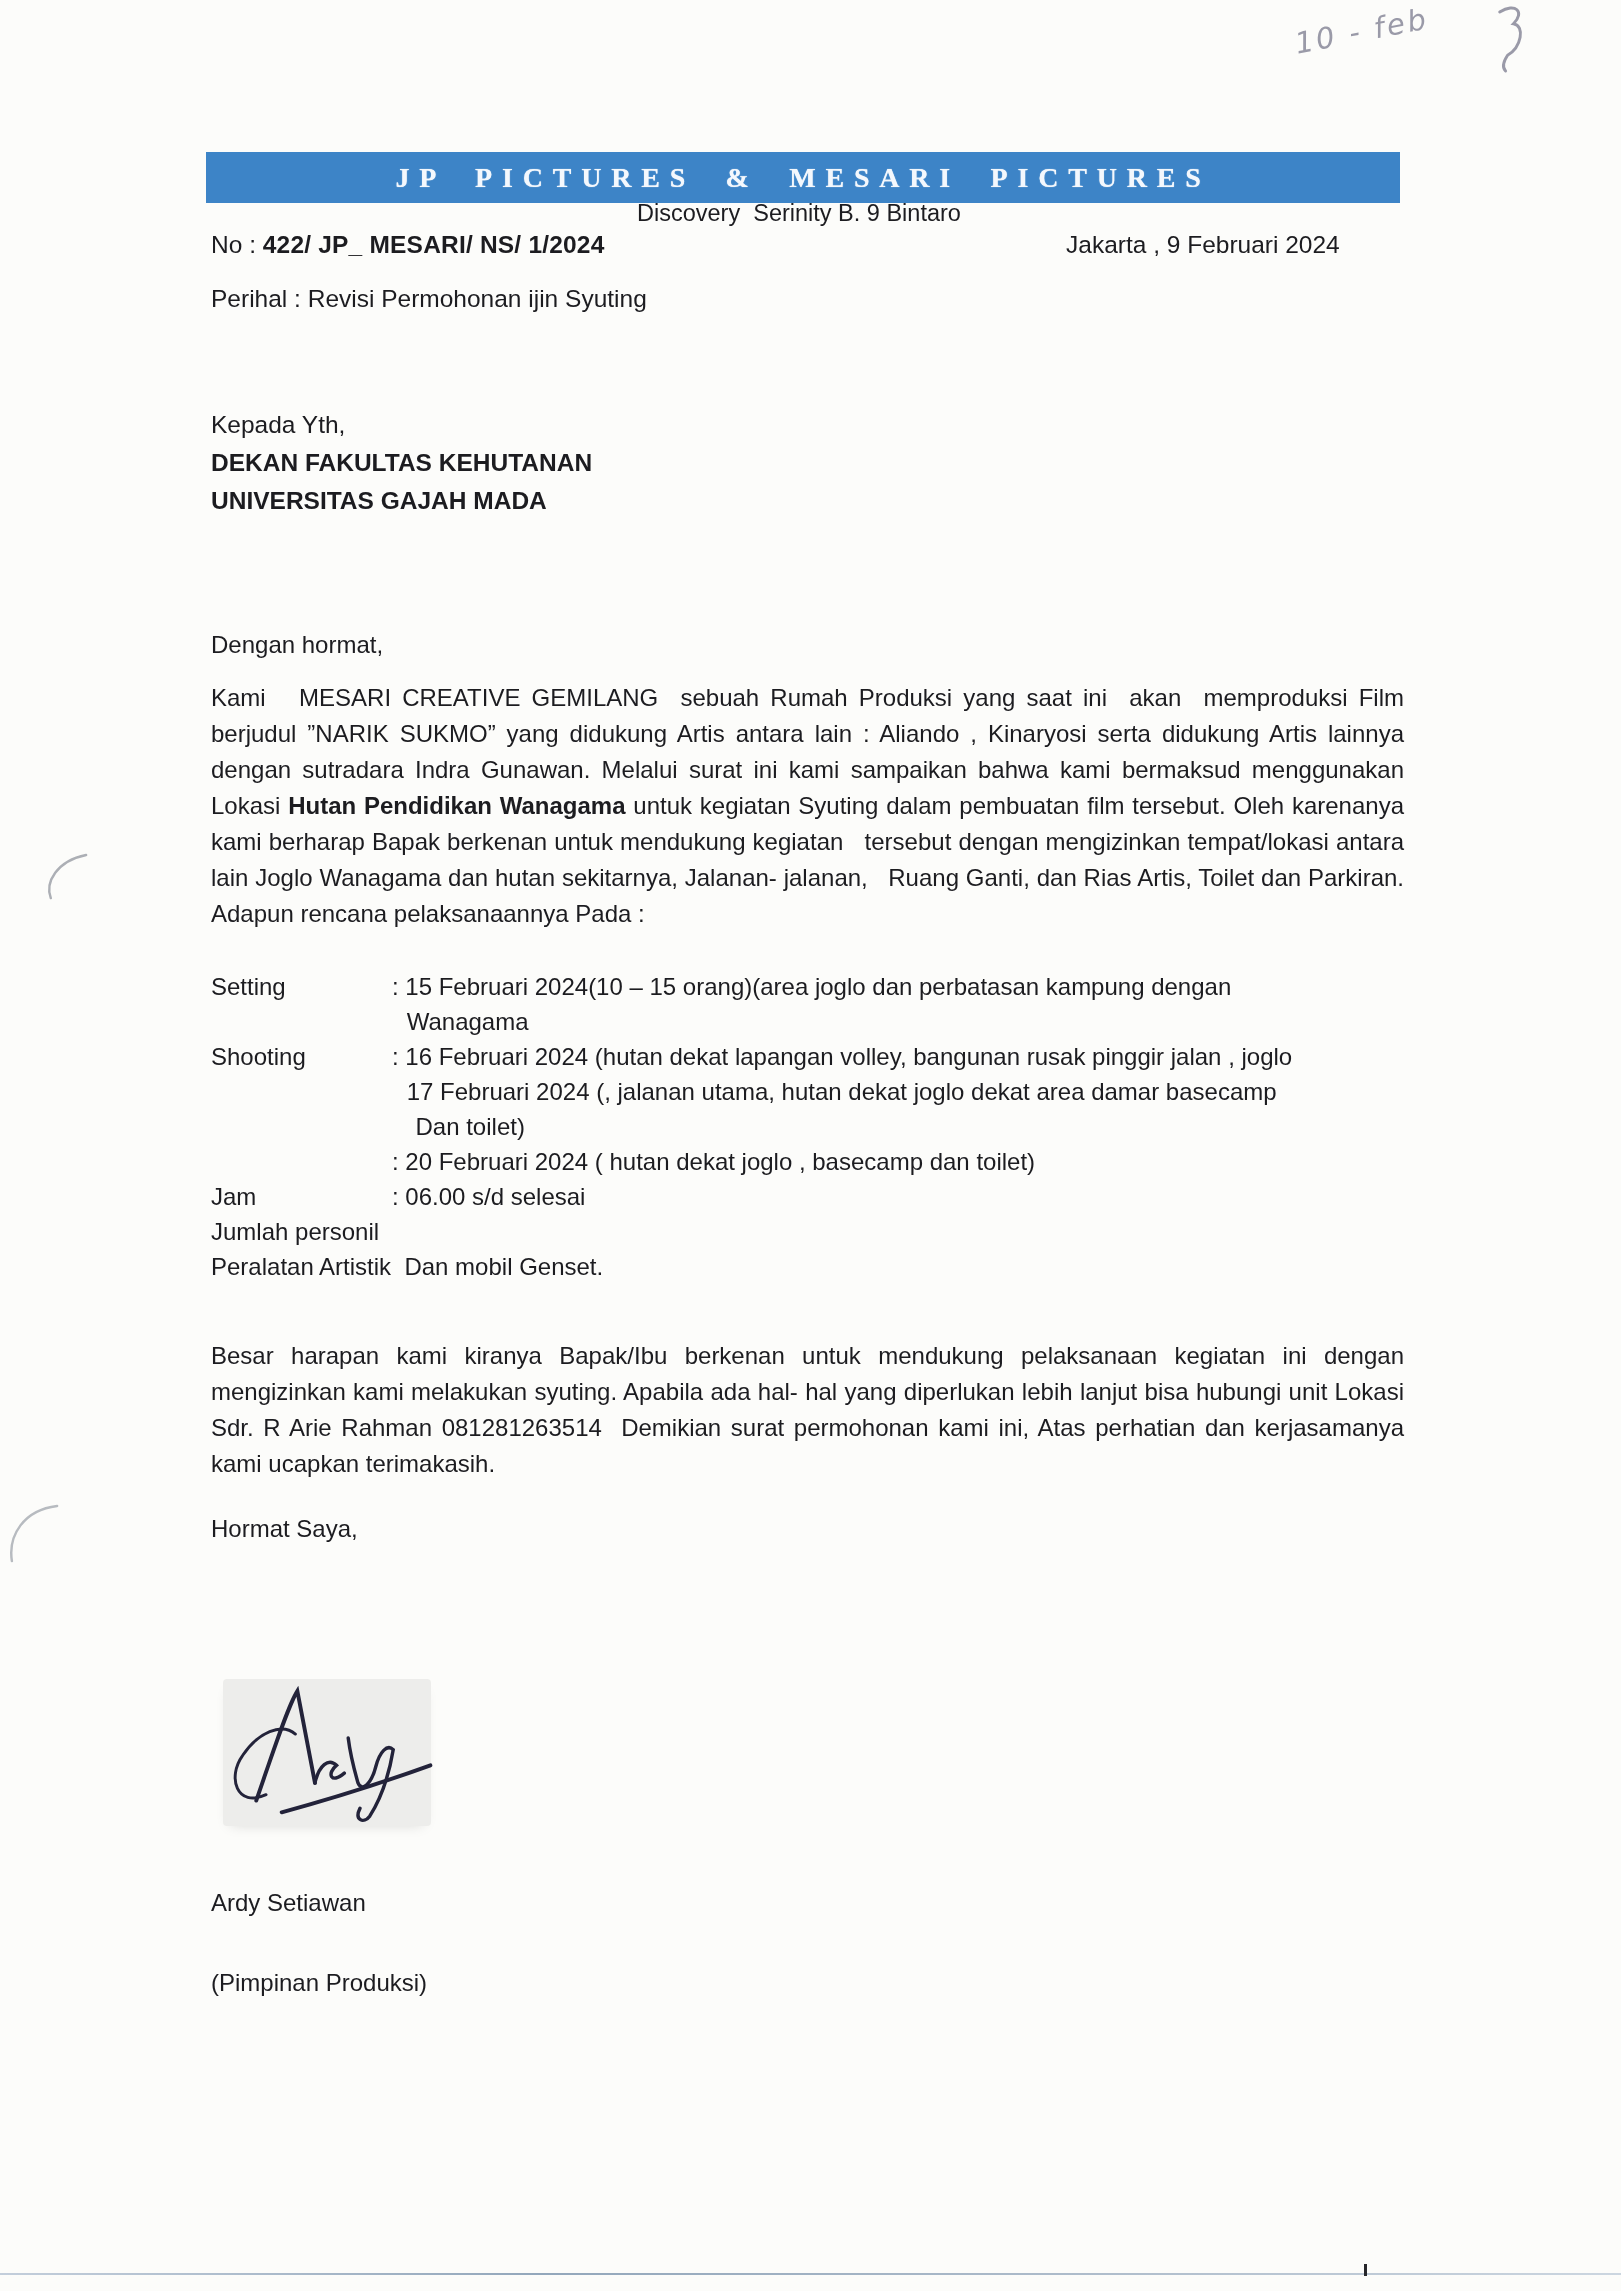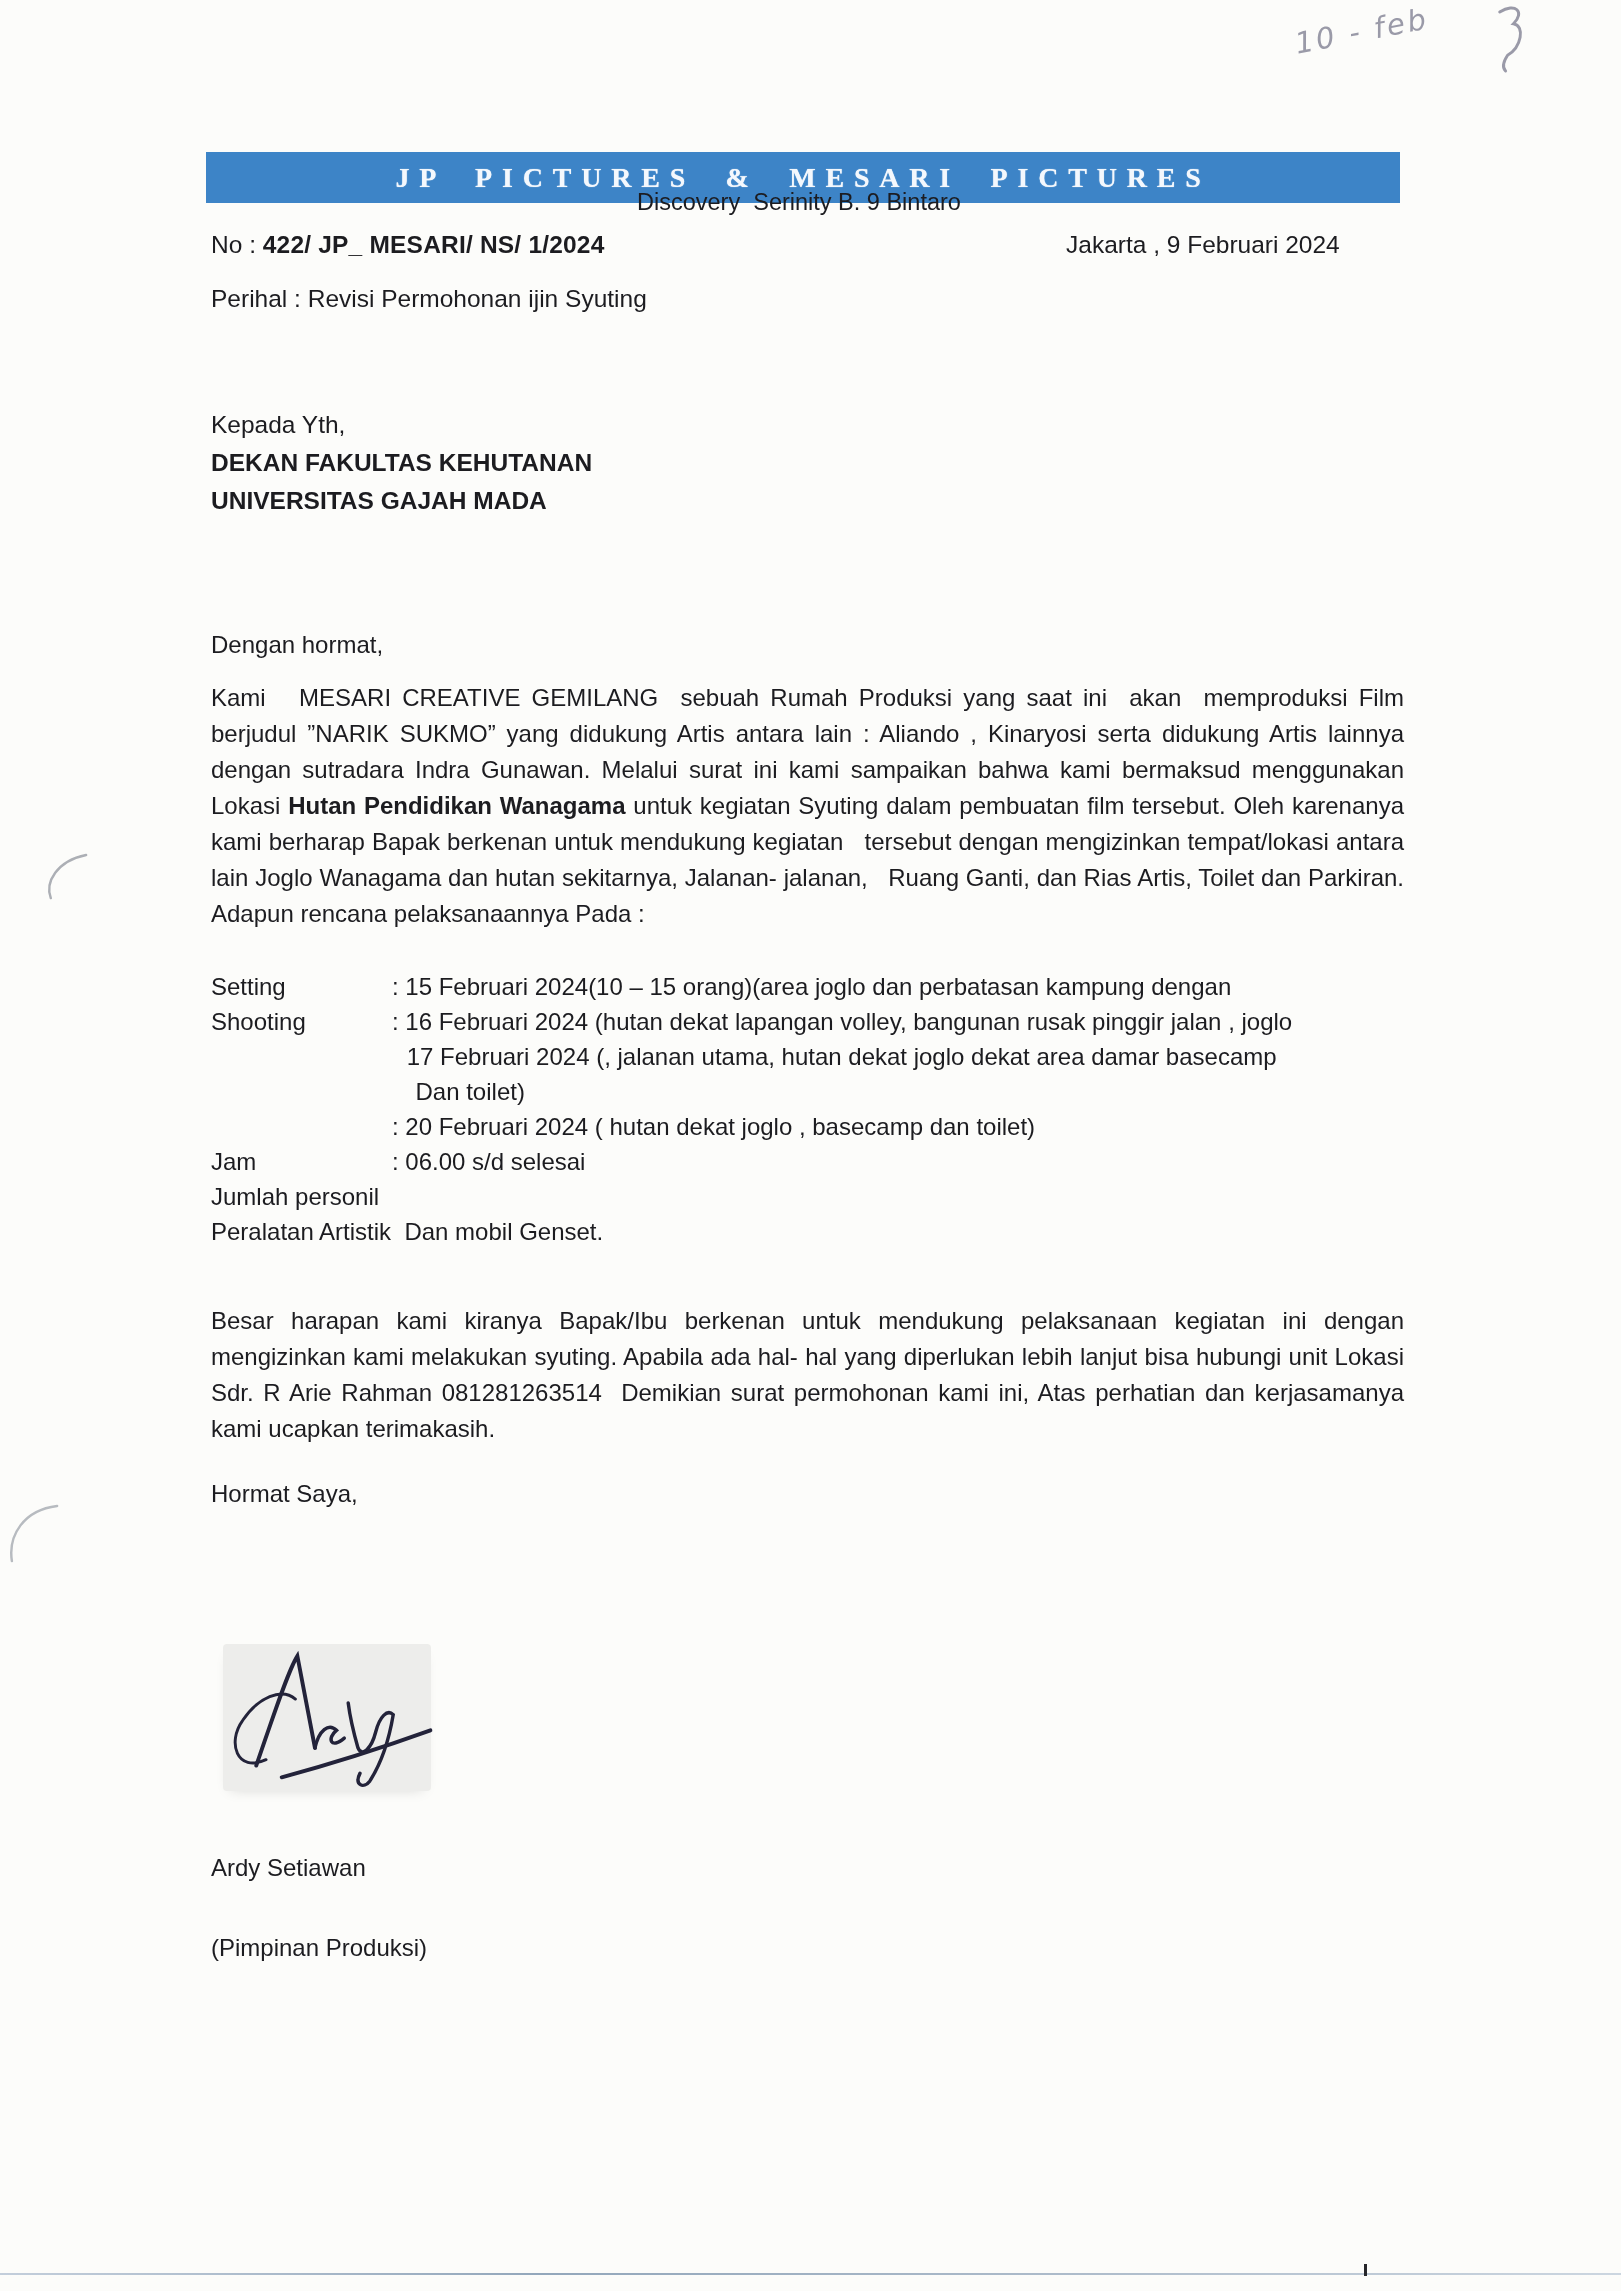--- a/index.html
+++ b/index.html
@@ -34,21 +34,21 @@
   .banner-title{
     font-family:"Liberation Serif",serif;
     font-weight:bold;
     font-size:28px;
     letter-spacing:9.8px;
     word-spacing:13.7px;
     color:#f4f8fd;
     text-shadow:0 0 1px #dde9f5;
     white-space:nowrap;
   }
-  .address{left:637px;top:189px;font-size:23.5px;white-space:pre;}
+  .address{left:637px;top:200px;font-size:23.5px;white-space:pre;}
 
   .ref-row{left:211px;top:231px;width:1193px;font-size:24.5px;}
   .ref-number{white-space:pre;}
   .ref-number b{letter-spacing:0.2px;}
   .ref-date{position:absolute;left:855px;top:0;}
 
   .subject{left:211px;top:285px;font-size:24.5px;}
 
   .recipient{left:211px;top:406px;font-size:24.5px;line-height:38px;}
   .recipient .bold{font-weight:bold;}
@@ -120,20 +120,21 @@
 
     <p class="para p1"><span>Kami   MESARI CREATIVE GEMILANG  sebuah Rumah Produksi yang saat ini  akan  memproduksi Film berjudul ”NARIK SUKMO” yang didukung Artis antara lain : Aliando , Kinaryosi serta didukung Artis lainnya dengan sutradara Indra Gunawan. Melalui surat ini kami sampaikan bahwa kami bermaksud menggunakan Lokasi </span><b>Hutan Pendidikan Wanagama</b><span> untuk kegiatan Syuting dalam pembuatan film tersebut. Oleh karenanya kami berharap Bapak berkenan untuk mendukung kegiatan   tersebut dengan mengizinkan tempat/lokasi antara lain Joglo Wanagama dan hutan sekitarnya, Jalanan- jalanan,   Ruang Ganti, dan Rias Artis, Toilet dan Parkiran. Adapun rencana pelaksanaannya Pada :</span></p>
 
     <div class="schedule">
       <div class="sched-row">
         <span class="sched-label">Setting</span>
           <span class="sched-text">: 15 Februari 2024(10 – 15 orang)(area joglo dan perbatasan kampung dengan</span>
       </div>
       <div class="sched-row cont">
         <span class="sched-label"></span>
+          <span class="sched-text">Wanagama</span>
       </div>
       <div class="sched-row">
         <span class="sched-label">Shooting</span>
           <span class="sched-text">: 16 Februari 2024 (hutan dekat lapangan volley, bangunan rusak pinggir jalan , joglo</span>
       </div>
       <div class="sched-row cont">
         <span class="sched-label"></span>
           <span class="sched-text">17 Februari 2024 (, jalanan utama, hutan dekat joglo dekat area damar basecamp</span>
       </div>
       <div class="sched-row cont2">

